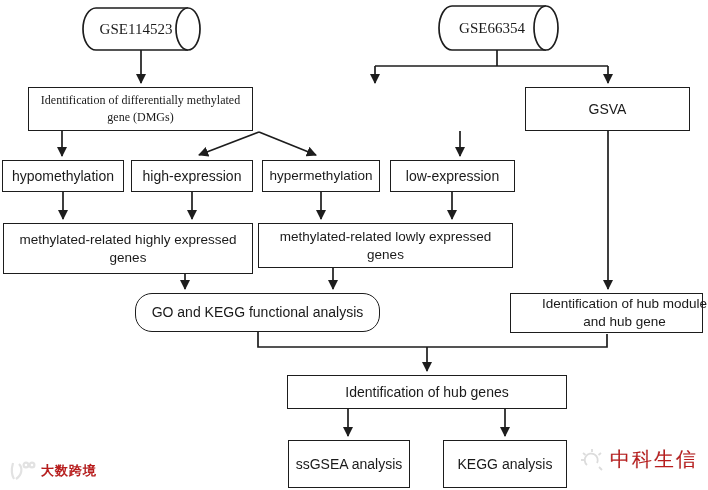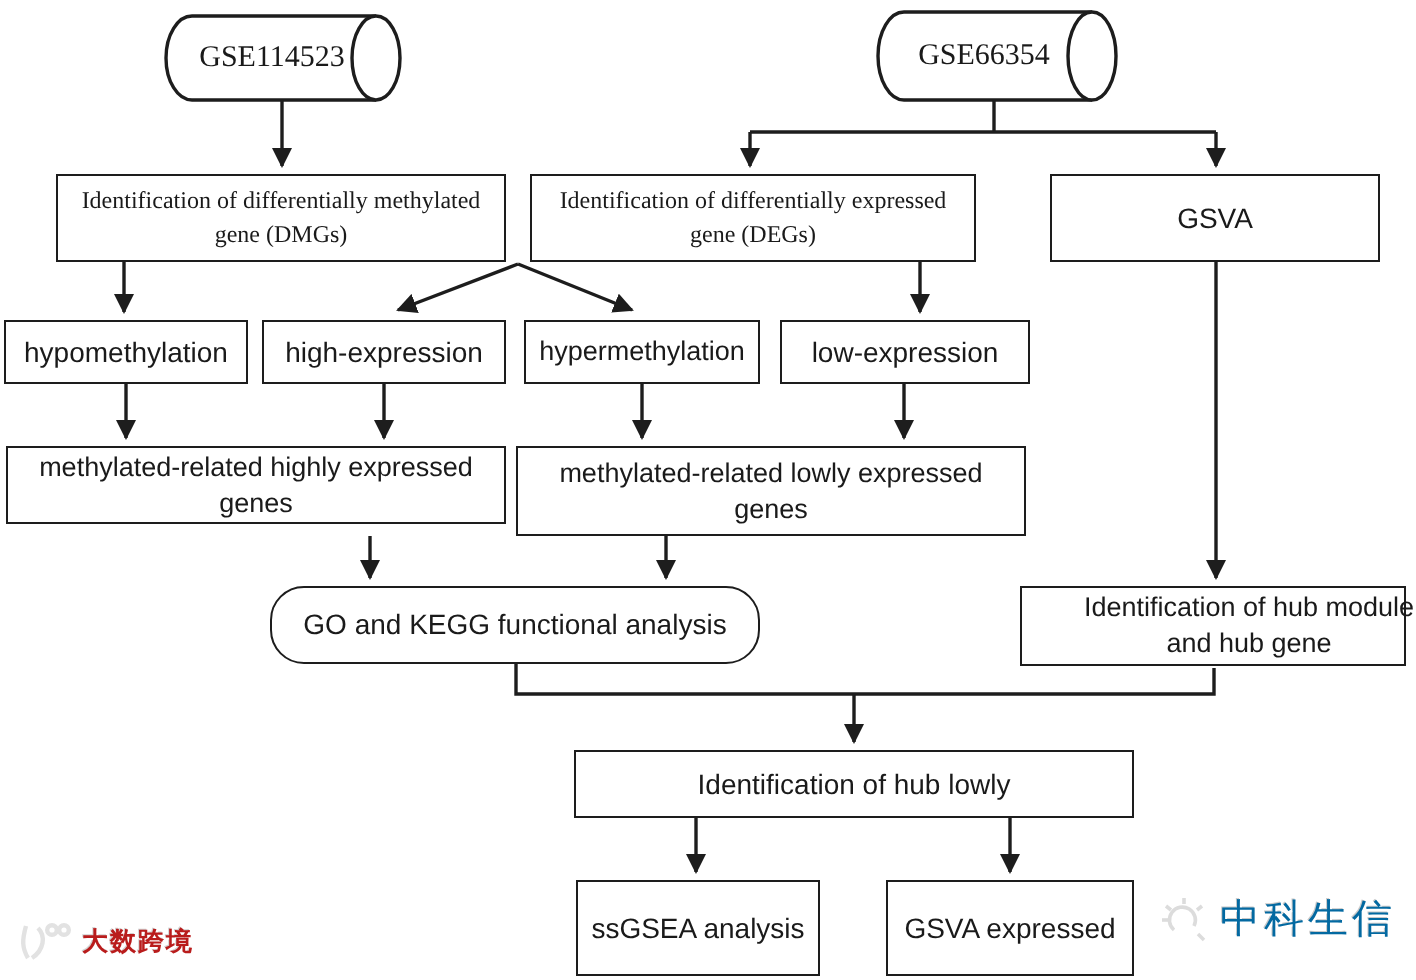--- a/index.html
+++ b/index.html
@@ -57,21 +57,21 @@
     font-size: 13px;
     font-weight: 700;
     letter-spacing: 1px;
     color: #b91c1c;
     text-shadow: 1px 1px 0 #ffffff, -0.5px -0.5px 0 #d2d2d2;
   }
   .wm-right {
     right: 10px; top: 446px;
     font-size: 20px;
     letter-spacing: 2px;
-    color: #0369a1;
+    color: #b91c1c;
     text-shadow: 1px 1px 0 #ffffff, -0.5px -0.5px 0 #c9c9c9;
   }
 </style>
 </head>
 <body>
 
 <div class="stage">
 
   <svg class="wires" viewBox="0 0 708 490">
     <defs>
@@ -109,50 +109,46 @@
     </g>
   </svg>
 
   <div class="cyl-label" style="left:86px; top:8px; width:100px; height:42px;">GSE114523</div>
   <div class="cyl-label" style="left:442px; top:6px; width:100px; height:44px;">GSE66354</div>
 
   <div class="node serif" style="left:28px; top:87px; width:225px; height:44px;">
     <span class="ln">Identification of differentially methylated</span>
     <span class="ln">gene (DMGs)</span>
   </div>
-  <div class="node serif" style="left:265px; top:87px; width:223px; height:44px;">
-    <span class="ln">Identification of differentially expressed</span>
-    <span class="ln">gene (DEGs)</span>
-  </div>
   <div class="node" style="left:525px; top:87px; width:165px; height:44px;">GSVA</div>
 
   <div class="node" style="left:2px; top:160px; width:122px; height:32px;">hypomethylation</div>
   <div class="node" style="left:131px; top:160px; width:122px; height:32px;">high-expression</div>
   <div class="node small" style="left:262px; top:160px; width:118px; height:32px;">hypermethylation</div>
   <div class="node" style="left:390px; top:160px; width:125px; height:32px;">low-expression</div>
 
-  <div class="node small" style="left:3px; top:223px; width:250px; height:39px;">
+  <div class="node small" style="left:3px; top:223px; width:250px; height:51px;">
     <span class="ln">methylated-related highly expressed</span>
     <span class="ln">genes</span>
   </div>
   <div class="node small" style="left:258px; top:223px; width:255px; height:45px;">
     <span class="ln">methylated-related lowly expressed</span>
     <span class="ln">genes</span>
   </div>
 
   <div class="node" style="left:135px; top:293px; width:245px; height:39px;border-radius:17px;">GO and KEGG functional analysis</div>
   <div class="node small" style="left:510px; top:293px; width:193px; height:40px;padding-left:36px;">
     <span class="ln">Identification of hub module</span>
     <span class="ln">and hub gene</span>
   </div>
 
-  <div class="node" style="left:287px; top:375px; width:280px; height:34px;">Identification of hub lowly</div>
+  <div class="node" style="left:287px; top:375px; width:280px; height:34px;">Identification of hub genes</div>
 
   <div class="node" style="left:288px; top:440px; width:122px; height:48px;">ssGSEA analysis</div>
-  <div class="node" style="left:443px; top:440px; width:124px; height:48px;">GSVA expressed</div>
+  <div class="node" style="left:443px; top:440px; width:124px; height:48px;">KEGG analysis</div>
 
   <div class="wm wm-left">
     <svg width="28" height="22" viewBox="0 0 28 22">
       <g stroke="#e2e2e2" stroke-width="2.2" fill="none">
         <path d="M5 3 C3 10 3 14 6 19"></path>
         <path d="M8 19 C14 15 15 8 11 4"></path>
         <circle cx="18" cy="5" r="2.4"></circle>
         <circle cx="24" cy="5" r="2.4"></circle>
       </g>
     </svg>

